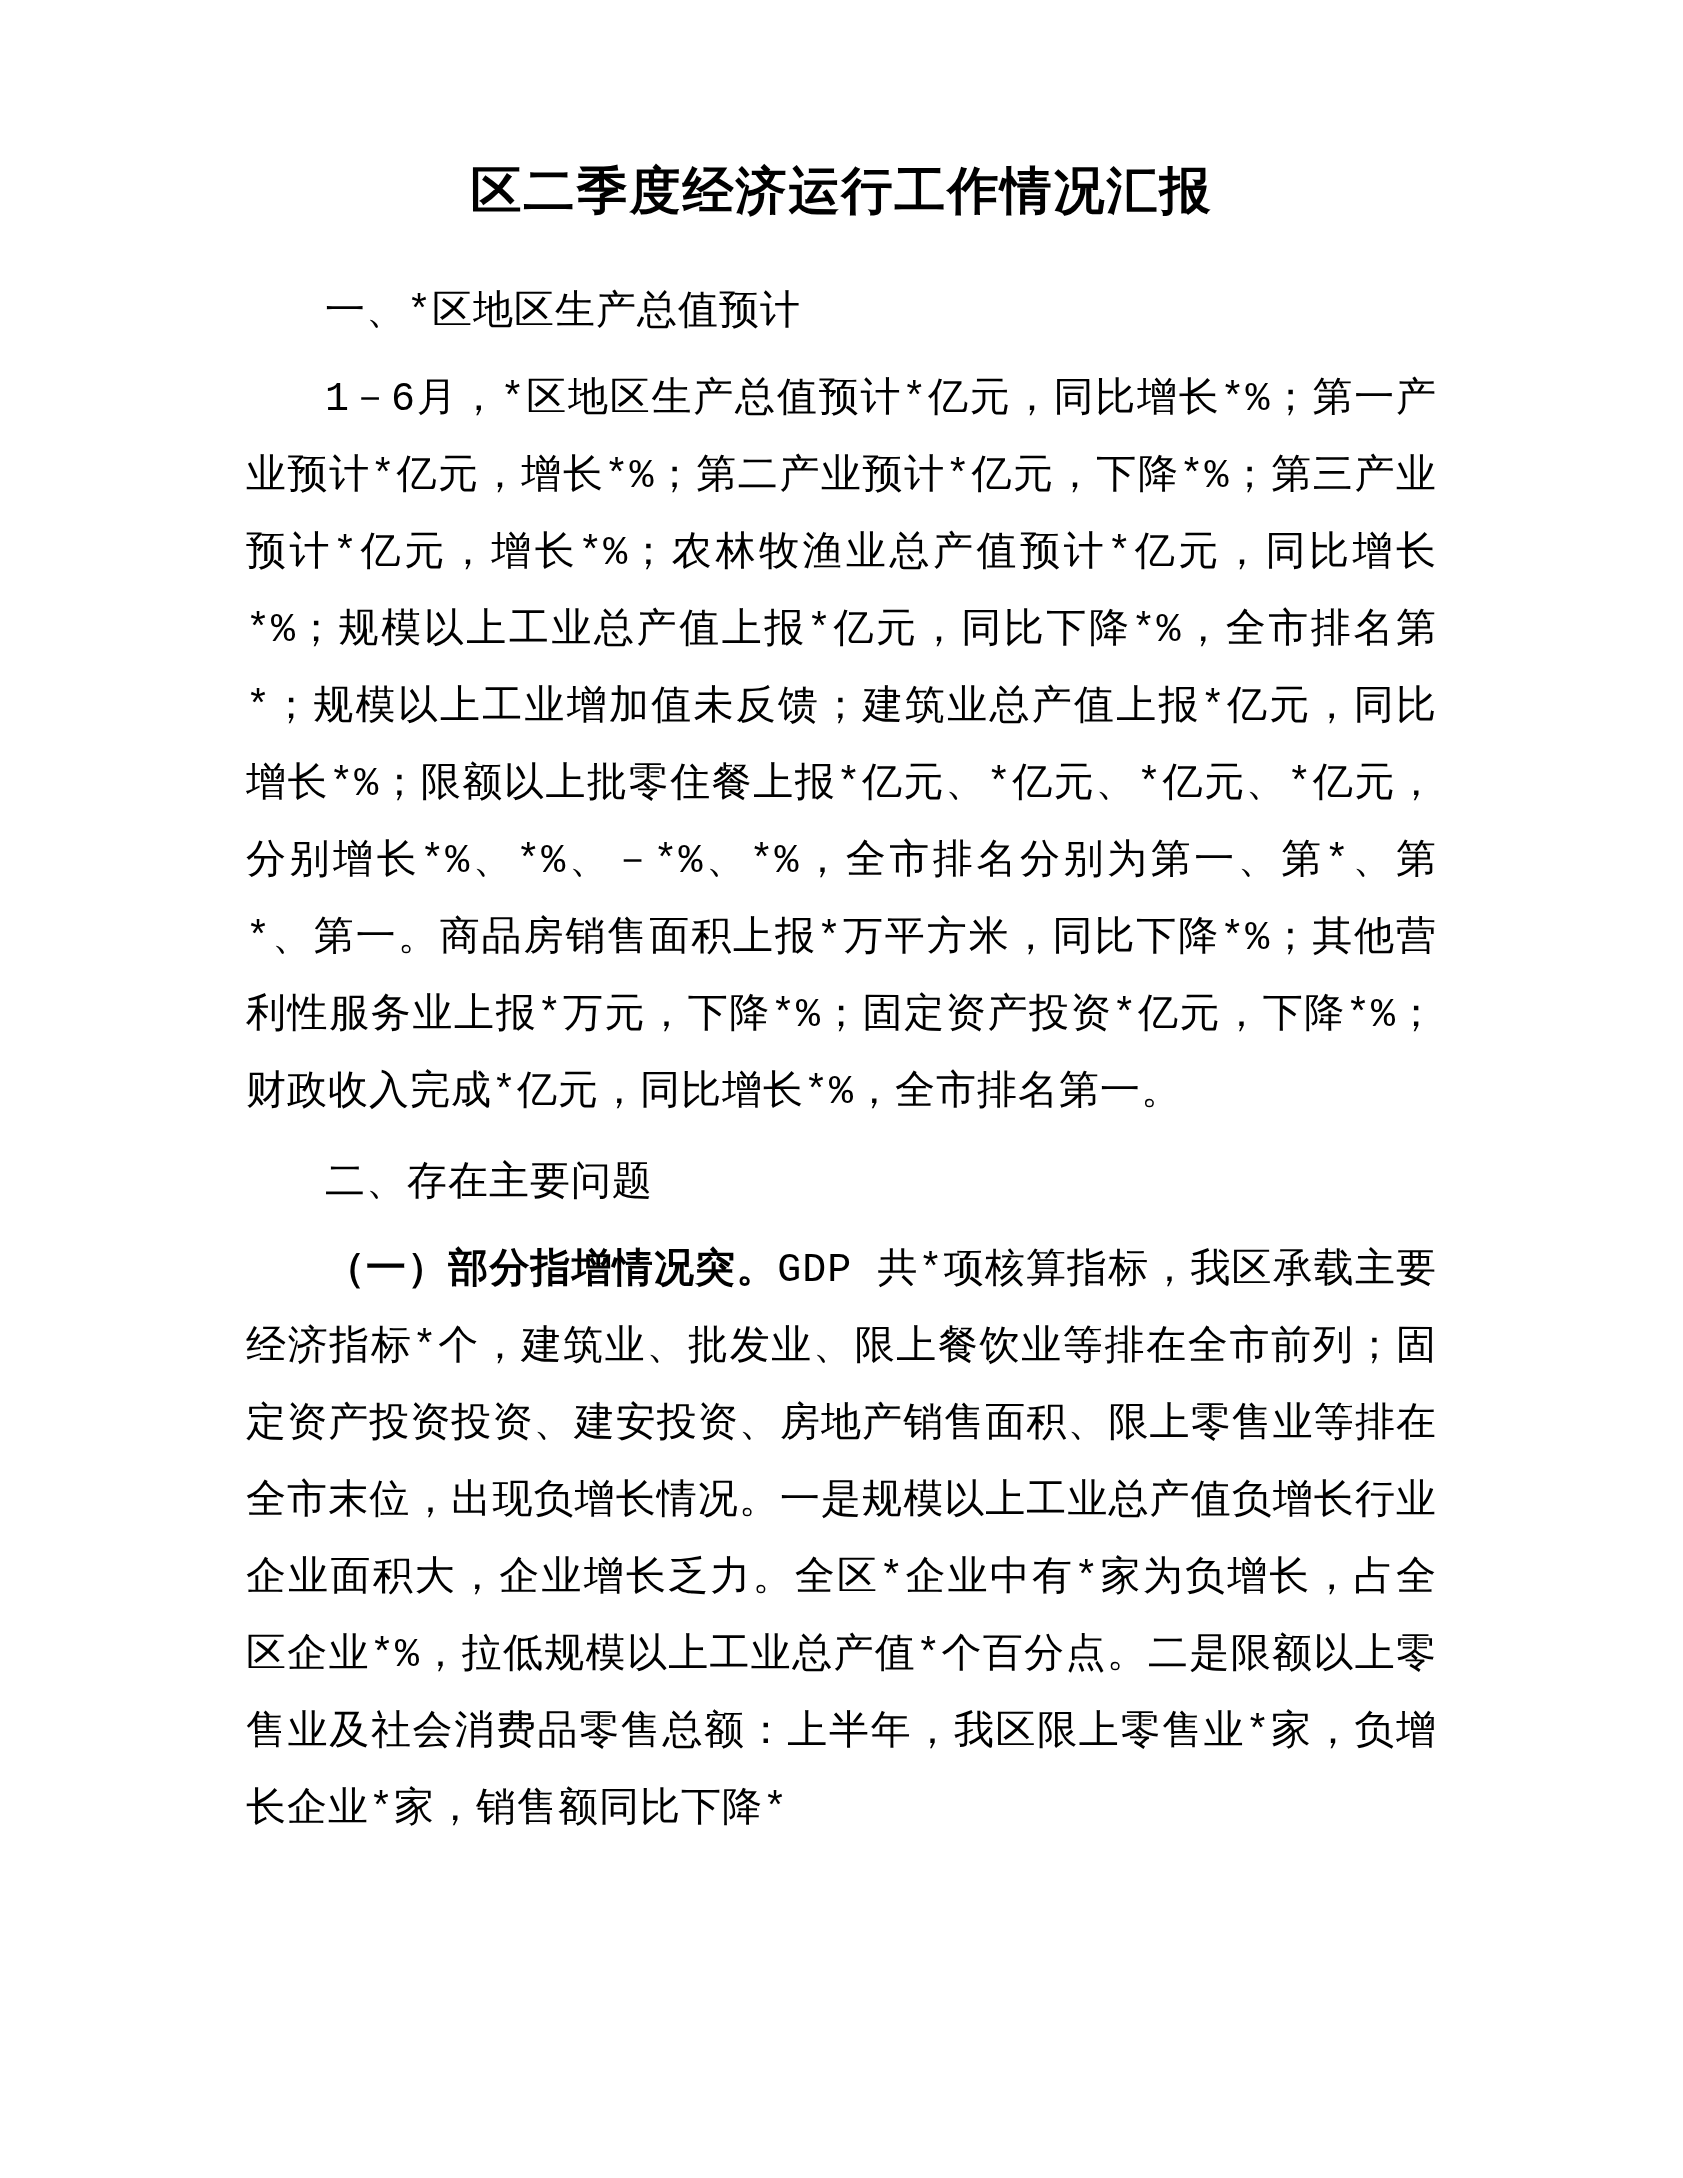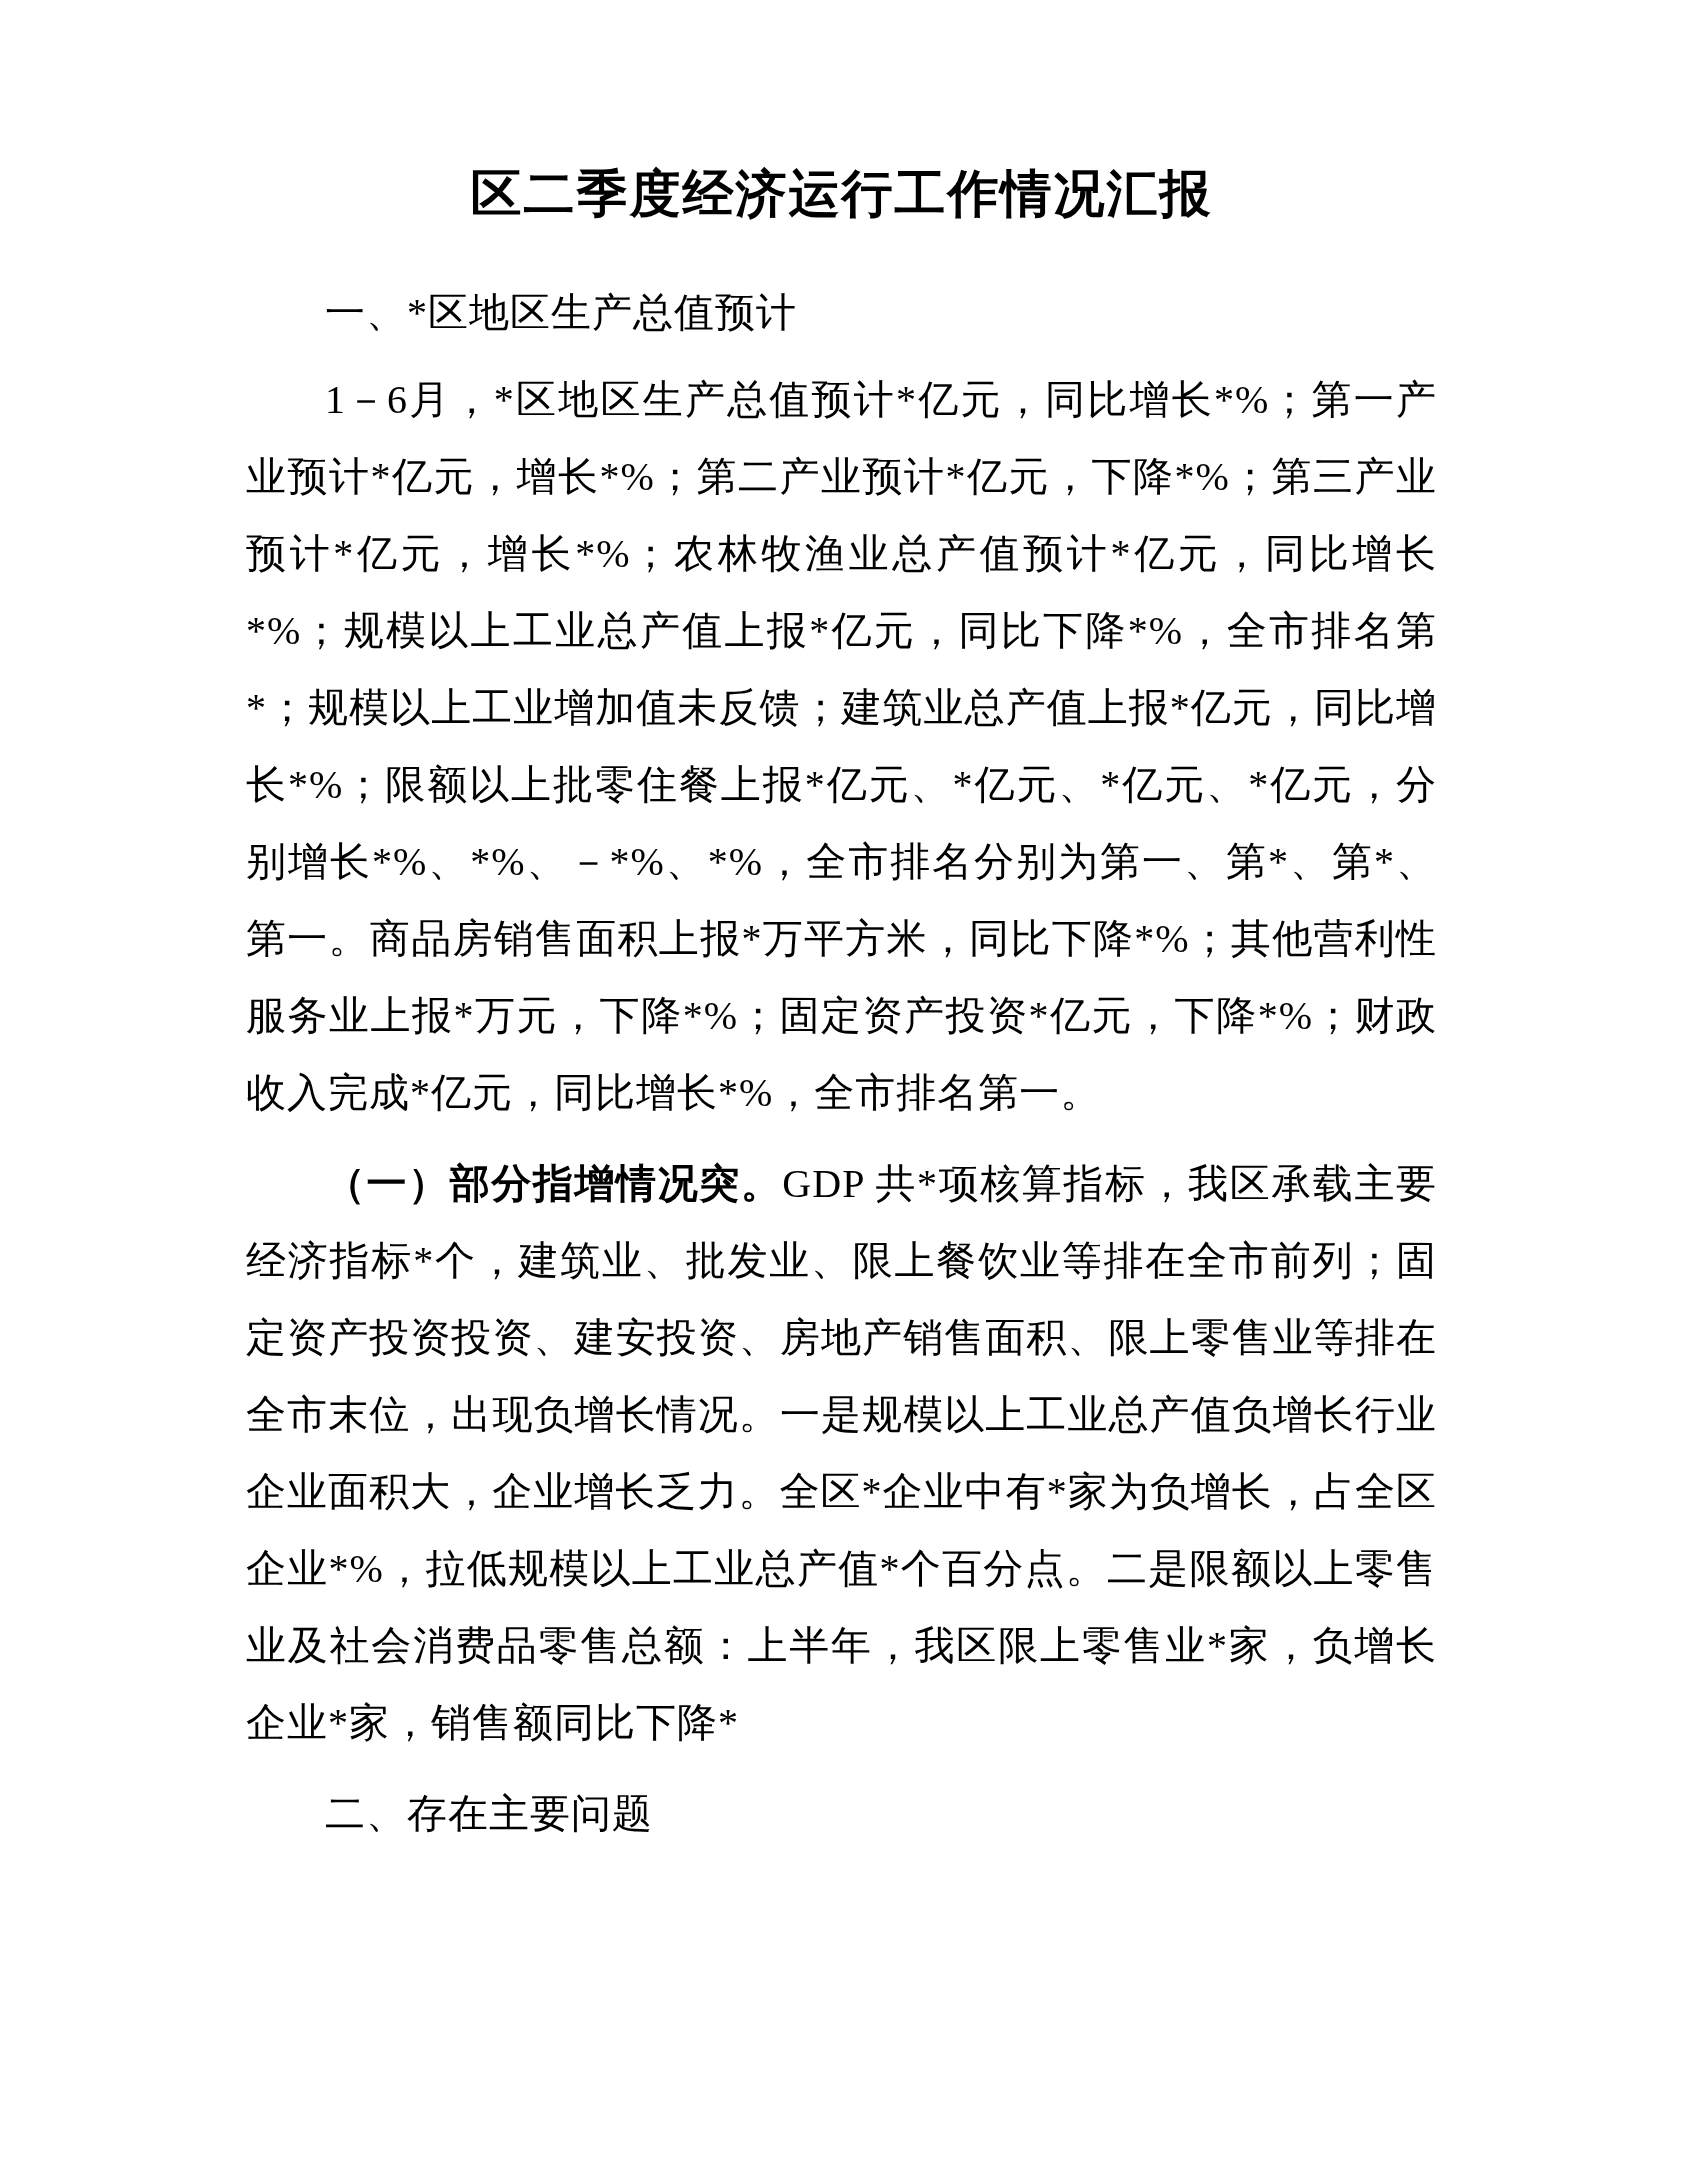--- a/index.html
+++ b/index.html
@@ -7,21 +7,21 @@
     padding: 0;
     background: #ffffff;
   }
   .page {
     position: relative;
     width: 1683px;
     height: 1850px;
     box-sizing: border-box;
     background: #ffffff;
     padding: 158px 246px 12px 246px;
-    font-family: Liberation Serif, serif;
+    font-family: Liberation Mono, monospace;
     color: #000000;
     overflow: hidden;
   }
   .doc-title {
     margin: 0 0 42px 0;
     text-align: center;
     font-size: 51px;
     font-weight: 700;
     line-height: 1.45;
     letter-spacing: 2px;
@@ -47,17 +47,17 @@
   }
 </style>
 </head>
 <body>
 
 <div class="page">
   <h1 class="doc-title">区二季度经济运行工作情况汇报</h1>
   <div>
       <p class="para heading"><span>一、*区地区生产总值预计</span></p>
       <p class="para body"><span>1－6月，*区地区生产总值预计*亿元，同比增长*%；第一产业预计*亿元，增长*%；第二产业预计*亿元，下降*%；第三产业预计*亿元，增长*%；农林牧渔业总产值预计*亿元，同比增长*%；规模以上工业总产值上报*亿元，同比下降*%，全市排名第*；规模以上工业增加值未反馈；建筑业总产值上报*亿元，同比增长*%；限额以上批零住餐上报*亿元、*亿元、*亿元、*亿元，分别增长*%、*%、－*%、*%，全市排名分别为第一、第*、第*、第一。商品房销售面积上报*万平方米，同比下降*%；其他营利性服务业上报*万元，下降*%；固定资产投资*亿元，下降*%；财政收入完成*亿元，同比增长*%，全市排名第一。</span></p>
+      <p class="para heading"><span>二、存在主要问题</span></p>
       <p class="para body"><span class="bold">（一）部分指增情况突。</span><span>GDP 共*项核算指标，我区承载主要经济指标*个，建筑业、批发业、限上餐饮业等排在全市前列；固定资产投资投资、建安投资、房地产销售面积、限上零售业等排在全市末位，出现负增长情况。一是规模以上工业总产值负增长行业企业面积大，企业增长乏力。全区*企业中有*家为负增长，占全区企业*%，拉低规模以上工业总产值*个百分点。二是限额以上零售业及社会消费品零售总额：上半年，我区限上零售业*家，负增长企业*家，销售额同比下降*</span></p>
-      <p class="para heading"><span>二、存在主要问题</span></p>
     </div>
 </div>
 
 
 </body></html>

